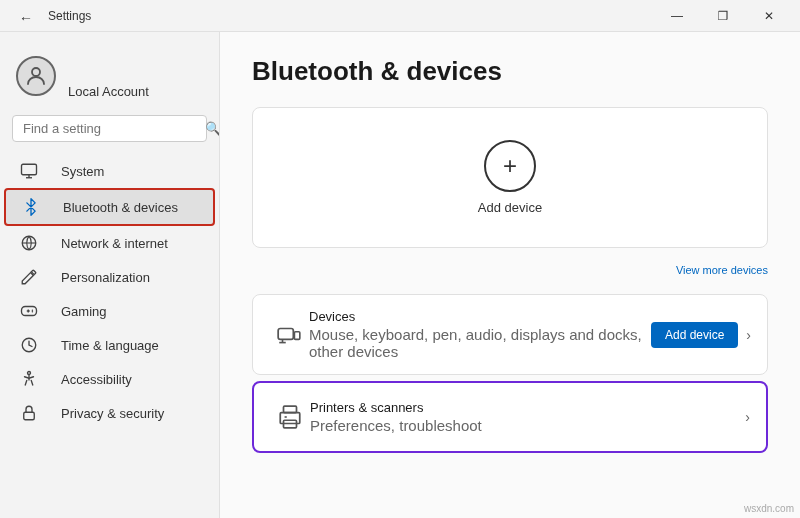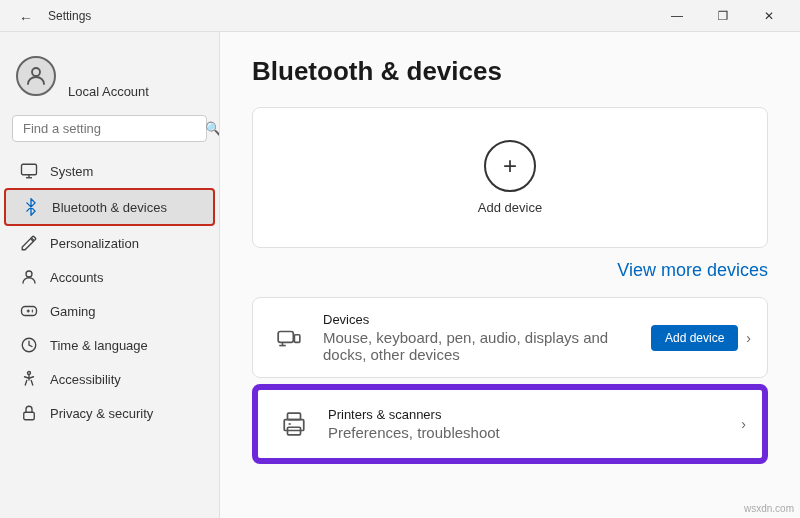--- a/index.html
+++ b/index.html
@@ -114,21 +114,21 @@
     }
     .search-icon-box {
       color: #555;
       font-size: 13px;
     }
 
     .nav-item {
       display: flex;
       align-items: center;
       padding: 8px 16px;
-      gap: 12px;
+      gap: 23px;
       cursor: pointer;
       font-size: 13px;
       color: #333;
       border-radius: 4px;
       margin: 0 4px;
     }
     .nav-item.active {
       background: #e0e0e0;
       font-weight: 500;
     }
@@ -185,39 +185,38 @@
       color: #333;
     }
 
     
     .view-more-link {
       text-align: right;
       margin-bottom: 16px;
     }
     .view-more-link a {
       color: #0067c0;
-      font-size: 18px;
+      font-size: 11px;
       text-decoration: none;
       cursor: pointer;
     }
 
     
     .settings-row {
       background: white;
       border: 1px solid #e0e0e0;
       border-radius: 8px;
       padding: 14px 16px;
       display: flex;
       align-items: center;
-      gap: 14px;
       margin-bottom: 6px;
       cursor: pointer;
     }
     .settings-row.highlighted-row {
-      border: 6px solid #6d28d9;
+      border: 2px solid #6d28d9;
     }
     .row-icon {
       width: 40px; height: 40px;
       display: flex; align-items: center; justify-content: center;
       flex-shrink: 0;
       font-size: 20px;
       color: #555;
     }
     .row-text { flex: 1; }
     .row-title {
@@ -308,34 +307,36 @@
       <span class="nav-icon">
             <svg width="18" height="18" viewBox="0 0 24 24" fill="none">
               <polyline points="6.5,6.5 17.5,17.5 12,23 12,1 17.5,6.5 6.5,17.5" stroke="#0067c0" stroke-width="1.8" stroke-linecap="round" stroke-linejoin="round"></polyline>
             </svg>
           </span>
       <span class="nav-label">Bluetooth &amp; devices</span>
     </div>
         <div class="nav-item">
       <span class="nav-icon">
             <svg width="18" height="18" viewBox="0 0 24 24" fill="none">
+              <circle cx="12" cy="12" r="9" stroke="#444" stroke-width="1.8"></circle>
+              <path d="M12 3 C8 7 8 17 12 21" stroke="#444" stroke-width="1.5"></path>
+              <path d="M12 3 C16 7 16 17 12 21" stroke="#444" stroke-width="1.5"></path>
+              <line x1="3" y1="12" x2="21" y2="12" stroke="#444" stroke-width="1.5"></line>
+            </svg>
+          </span>
+      <span class="nav-label">Network &amp; internet</span>
+    </div>
+        <div class="nav-item">
+      <span class="nav-icon">
+            <svg width="18" height="18" viewBox="0 0 24 24" fill="none">
               <path d="M3 17.25V21h3.75L17.81 9.94l-3.75-3.75L3 17.25z" stroke="#444" stroke-width="1.8"></path>
               <path d="M20.71 7.04a1 1 0 0 0 0-1.41l-2.34-2.34a1 1 0 0 0-1.41 0l-1.83 1.83 3.75 3.75 1.83-1.83z" stroke="#444" stroke-width="1.8"></path>
             </svg>
           </span>
       <span class="nav-label">Personalization</span>
-    </div>
-        <div class="nav-item">
-      <span class="nav-icon">
-            <svg width="18" height="18" viewBox="0 0 24 24" fill="none">
-              <circle cx="12" cy="8" r="4" stroke="#444" stroke-width="1.8"></circle>
-              <path d="M4 20c0-4 3.6-7 8-7s8 3 8 7" stroke="#444" stroke-width="1.8" stroke-linecap="round"></path>
-            </svg>
-          </span>
-      <span class="nav-label">Accounts</span>
     </div>
         <div class="nav-item">
       <span class="nav-icon">
             <svg width="18" height="18" viewBox="0 0 24 24" fill="none">
               <rect x="2" y="6" width="20" height="12" rx="5" stroke="#444" stroke-width="1.8"></rect>
               <line x1="9" y1="12" x2="13" y2="12" stroke="#444" stroke-width="1.8"></line>
               <line x1="11" y1="10" x2="11" y2="14" stroke="#444" stroke-width="1.8"></line>
               <circle cx="16.5" cy="11" r="1" fill="#444"></circle>
               <circle cx="16.5" cy="13" r="1" fill="#444"></circle>
             </svg>

